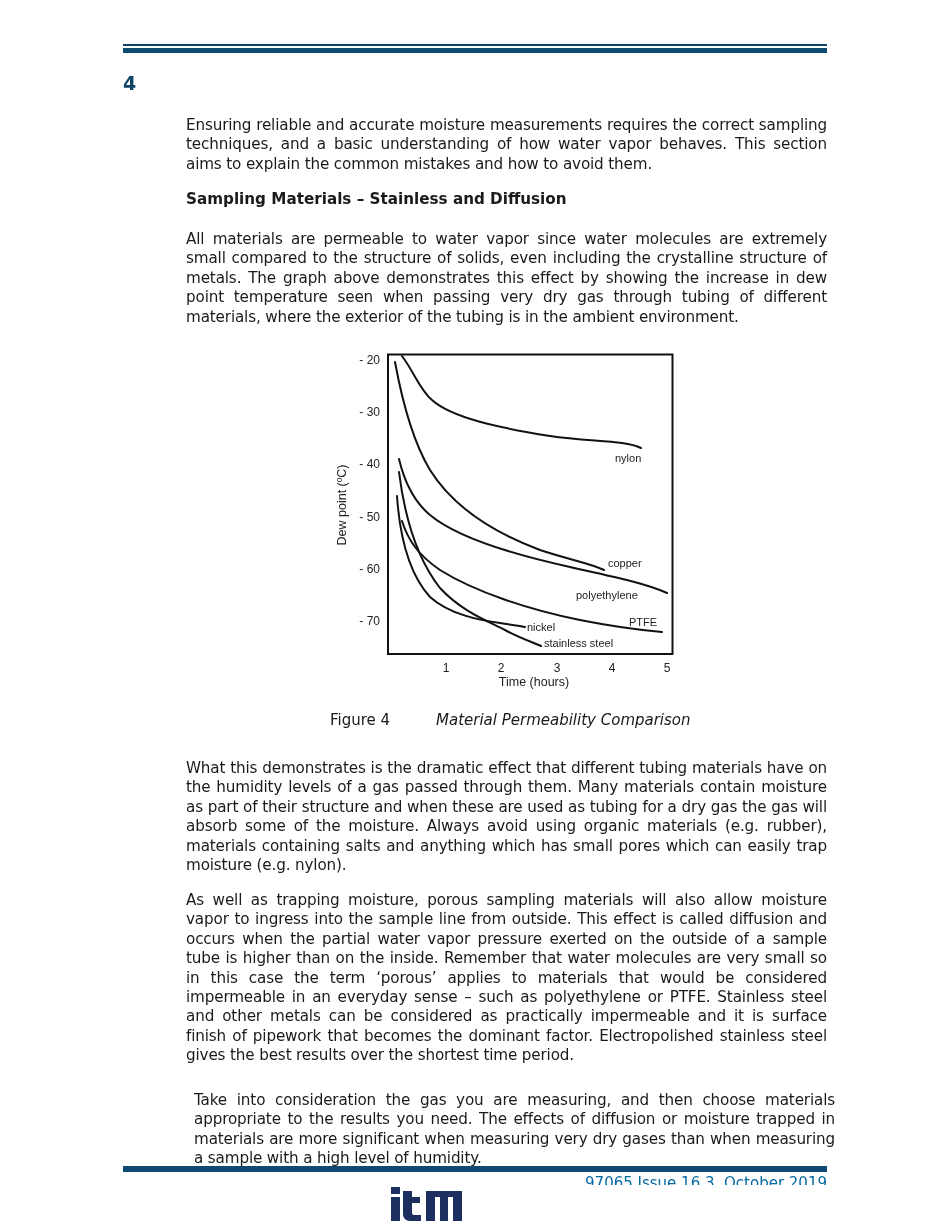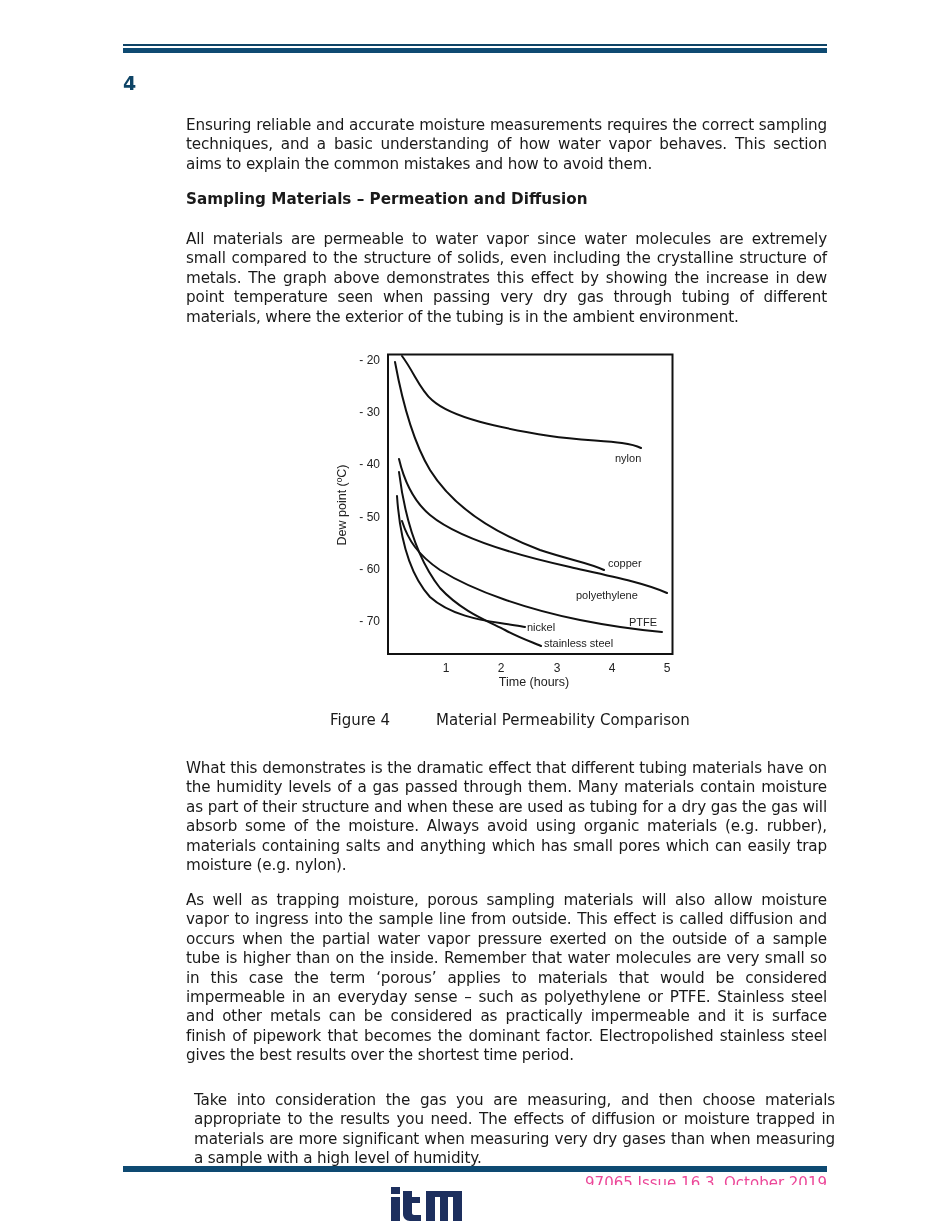--- a/index.html
+++ b/index.html
@@ -8,36 +8,36 @@
   .rule-thin { position:absolute; left:123px; width:704px; top:44px; height:2px; background:#0e4466; }
   .rule-thick { position:absolute; left:123px; width:704px; top:48px; height:5px; background:#0e4a72; }
   .page-num { position:absolute; left:123px; top:72px; font-size:19px; font-weight:bold; color:#0e4466; }
   .para { position:absolute; left:186px; width:641px; font-size:15.2px; line-height:19.4px;
           text-align:justify; letter-spacing:-0.15px; font-family:"DejaVu Sans", sans-serif;
           transform-origin:left top; }
   .heading { position:absolute; left:186px; top:190px; font-size:15.2px; font-weight:bold; }
   .figure { position:absolute; left:320px; top:340px; width:380px; height:360px;text-align:center; }
   .fig-caption { position:absolute; top:711px; left:330px; font-size:15px; }
   .fig-caption .num { position:absolute; left:0; white-space:nowrap; }
-  .fig-caption .title { position:absolute; left:106px; white-space:nowrap; }
+  .fig-caption .title { position:absolute; left:106px; font-style:italic; white-space:nowrap; }
   .rule-bottom { position:absolute; left:123px; width:704px; top:1166px; height:6px; background:#0e4a72; }
-  .footer-text { position:absolute; right:123px; top:1172px; font-size:15px; height:13px; overflow:hidden; line-height:22px; color:#ec4899; }
+  .footer-text { position:absolute; right:123px; top:1172px; font-size:15px; height:13px; overflow:hidden; line-height:22px; color:#0369a1; }
   .logo { position:absolute; left:390px; top:1187px; width:74px; height:34px; }
   svg text { font-family:"Liberation Sans", sans-serif; }
 </style>
 </head>
 <body>
 
 <div class="rule-thin"></div>
 <div class="rule-thick"></div>
 <div class="page-num">4</div>
 
 <p class="para" style="top:116px; margin:0;">Ensuring reliable and accurate moisture measurements requires the correct sampling techniques, and a basic understanding of how water vapor behaves. This section aims to explain the common mistakes and how to avoid them.</p>
 
-<div class="heading">Sampling Materials – Permeation and Diffusion</div>
+<div class="heading">Sampling Materials – Stainless and Diffusion</div>
 
 <p class="para" style="top:230px; margin:0;">All materials are permeable to water vapor since water molecules are extremely small compared to the structure of solids, even including the crystalline structure of metals. The graph above demonstrates this effect by showing the increase in dew point temperature seen when passing very dry gas through tubing of different materials, where the exterior of the tubing is in the ambient environment.</p>
 
 <div class="figure">
   <svg width="380" height="360" viewBox="320 340 380 360" xmlns="http://www.w3.org/2000/svg">
 
     <rect x="388" y="354.5" width="284.5" height="299.5" fill="none" stroke="#111" stroke-width="2"></rect>
 
     <g font-size="12" fill="#222">
       <text x="380" y="364" text-anchor="end">- 20</text>

